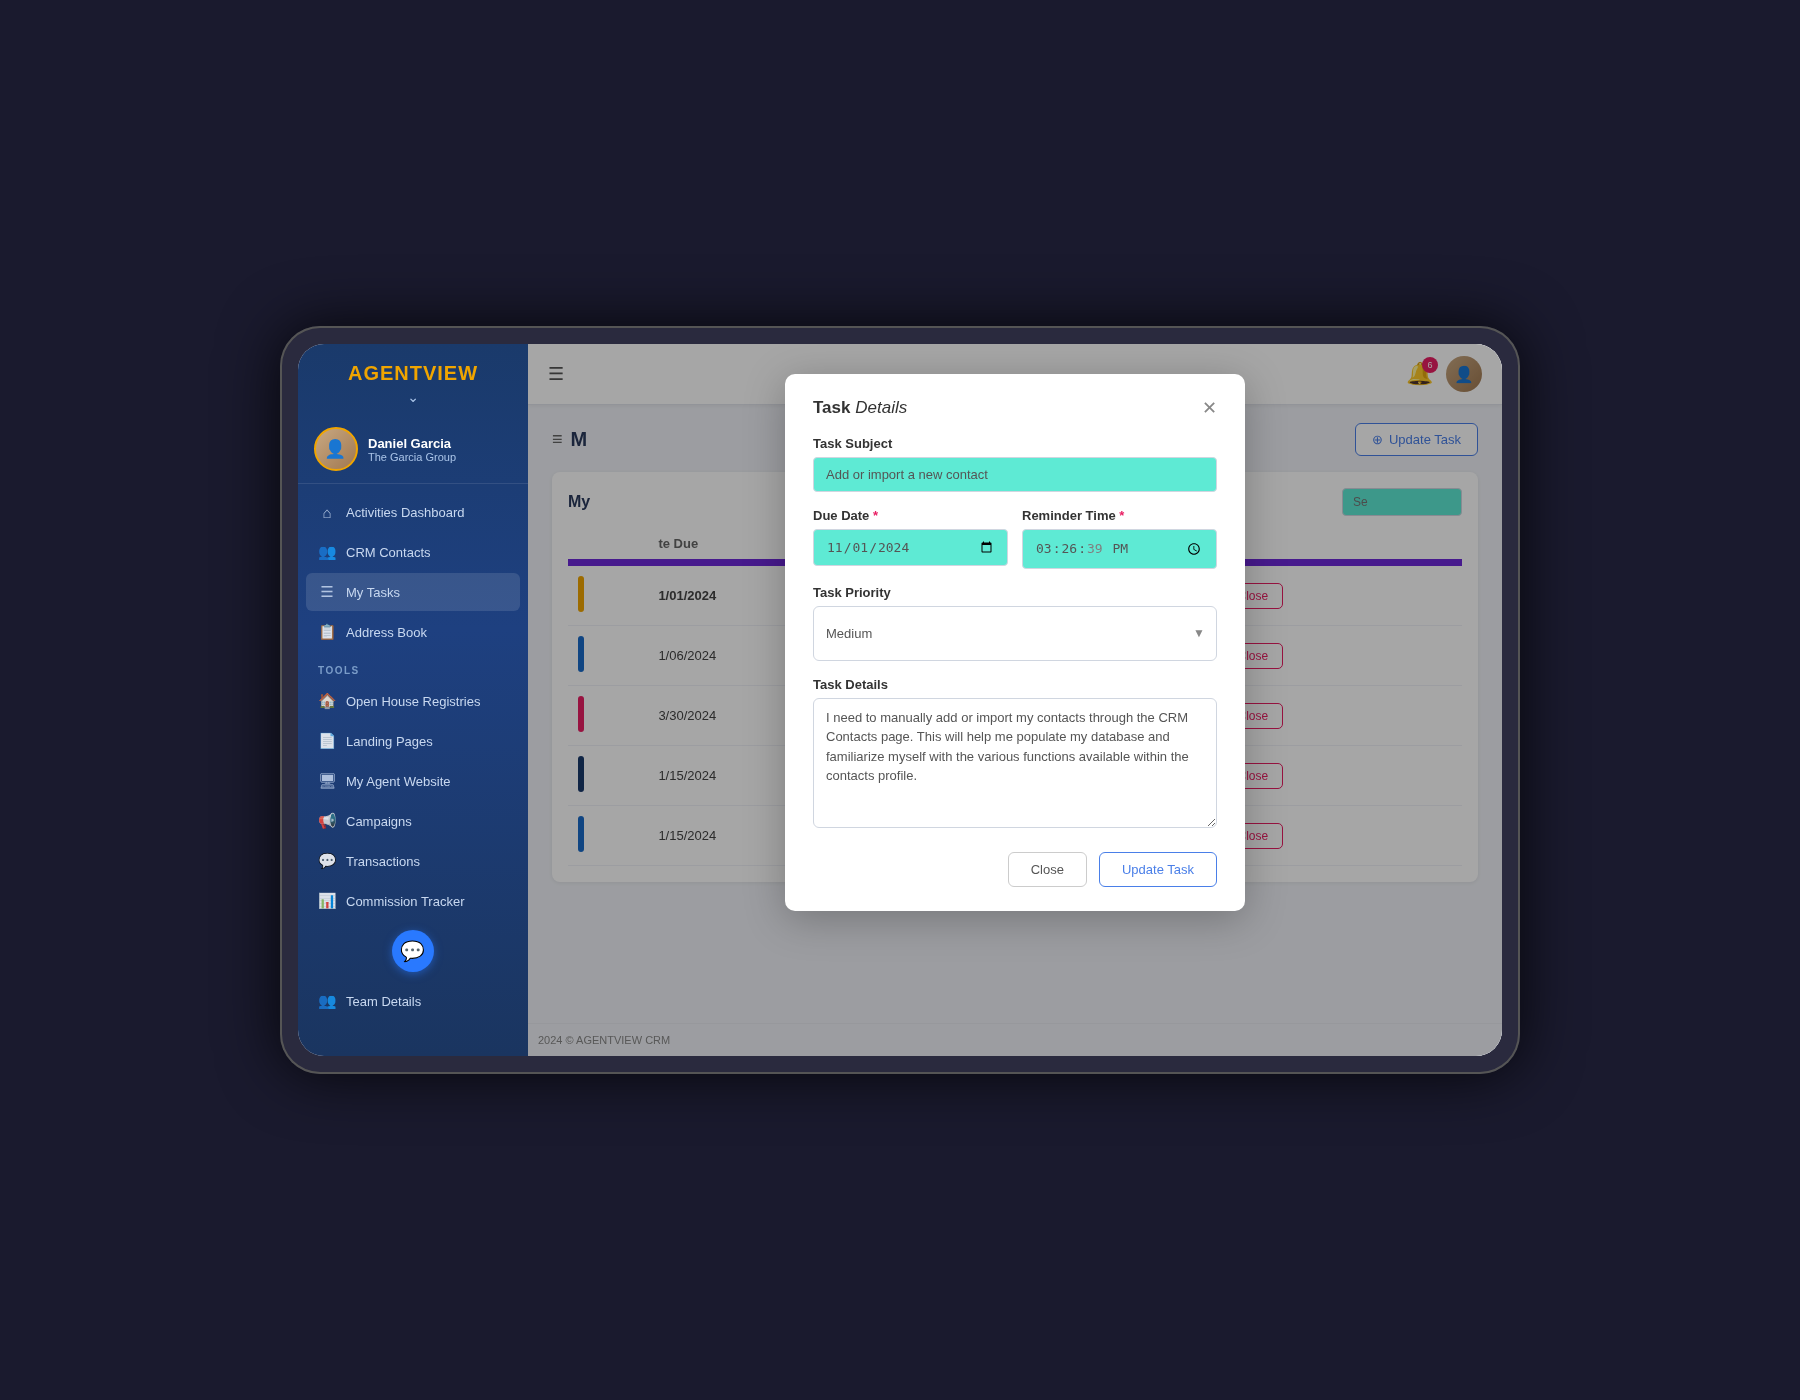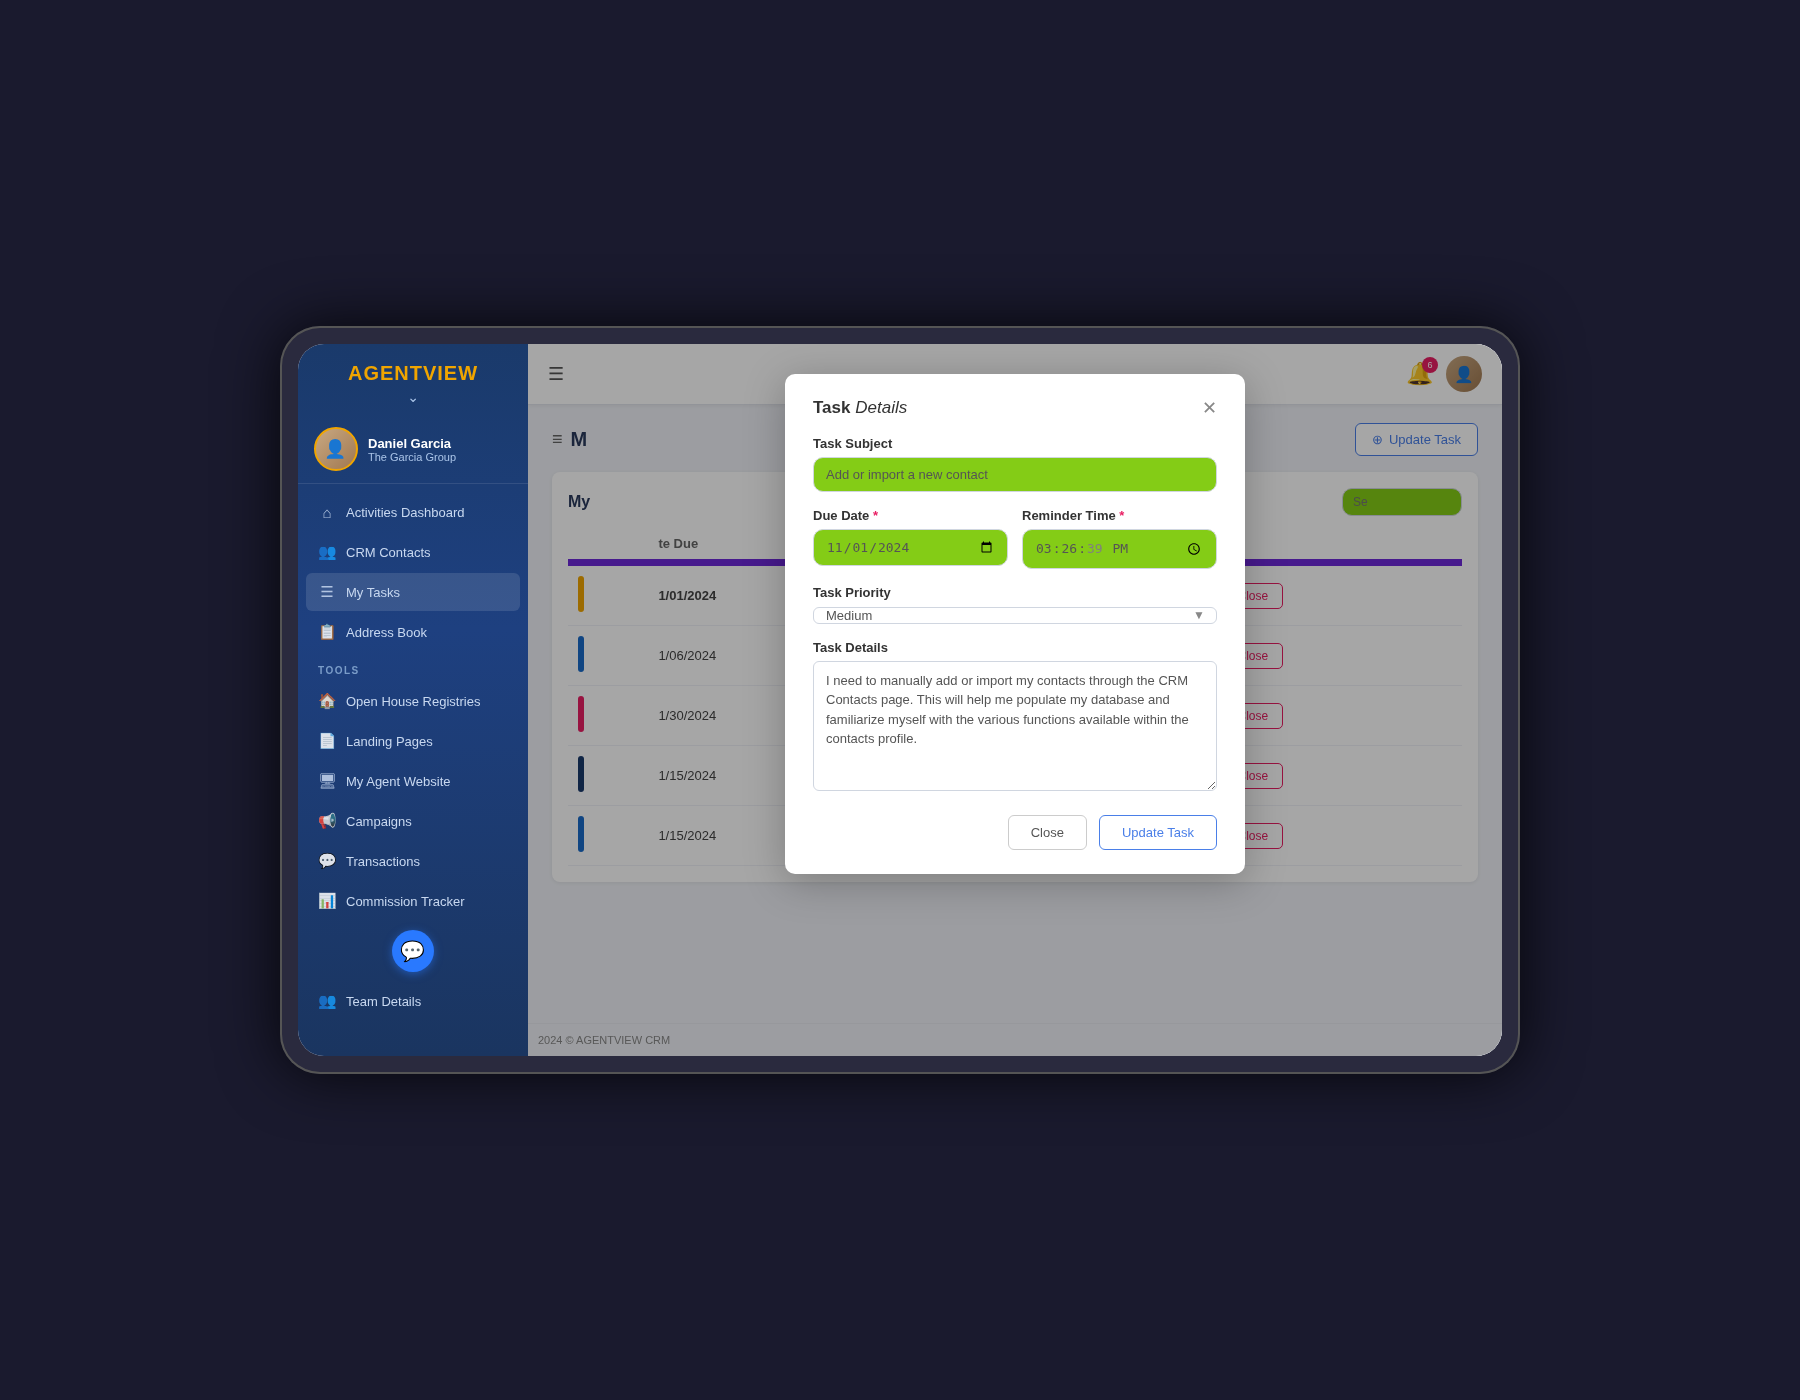--- a/index.html
+++ b/index.html
@@ -322,35 +322,35 @@
       margin-bottom: 6px;
       display: block;
     }
     .required-star {
       color: #e91e63;
     }
     .form-input {
       width: 100%;
       padding: 9px 12px;
       border: 1.5px solid #d0d6e0;
-      border-radius: 10px;
+      border-radius: 4px;
       font-size: 13px;
       color: #555;
-      background: #84cc16;
+      background: #5eead4;
     }
     .form-row {
       display: flex;
       gap: 14px;
     }
     .form-row .form-group {
       flex: 1;
     }
     .form-select {
       width: 100%;
-      padding: 0 12px;
+      padding: 19px 12px;
       border: 1.5px solid #d0d6e0;
       border-radius: 6px;
       font-size: 13px;
       color: #555;
       background: white;
       appearance: none;
       cursor: pointer;
     }
     .select-wrapper {
       position: relative;
@@ -540,21 +540,21 @@
               </tr>
               <tr>
                 <td><span class="task-priority-bar color-bar-blue"></span></td>
                 <td class="date-normal">1/06/2024</td>
                 <td>3:26 PM</td>
                 <td></td>
                 <td><button class="close-btn-table">Close</button></td>
               </tr>
               <tr>
                 <td><span class="task-priority-bar color-bar-pink"></span></td>
-                <td class="date-normal">1/30/2024</td>
+                <td class="date-normal">3/30/2024</td>
                 <td>3:26 PM</td>
                 <td></td>
                 <td><button class="close-btn-table">Close</button></td>
               </tr>
               <tr>
                 <td><span class="task-priority-bar color-bar-darkblue"></span></td>
                 <td class="date-normal">1/15/2024</td>
                 <td>3:26 PM</td>
                 <td></td>
                 <td><button class="close-btn-table">Close</button></td>

